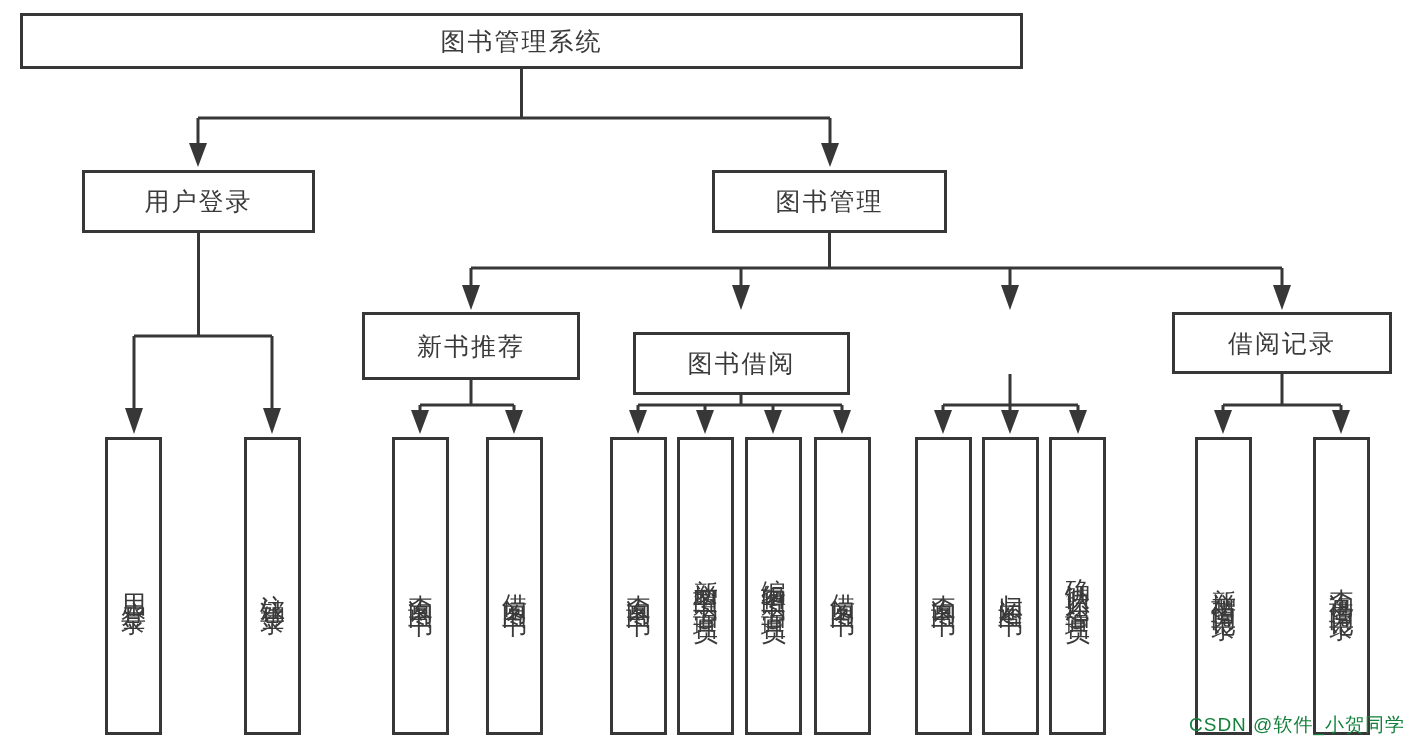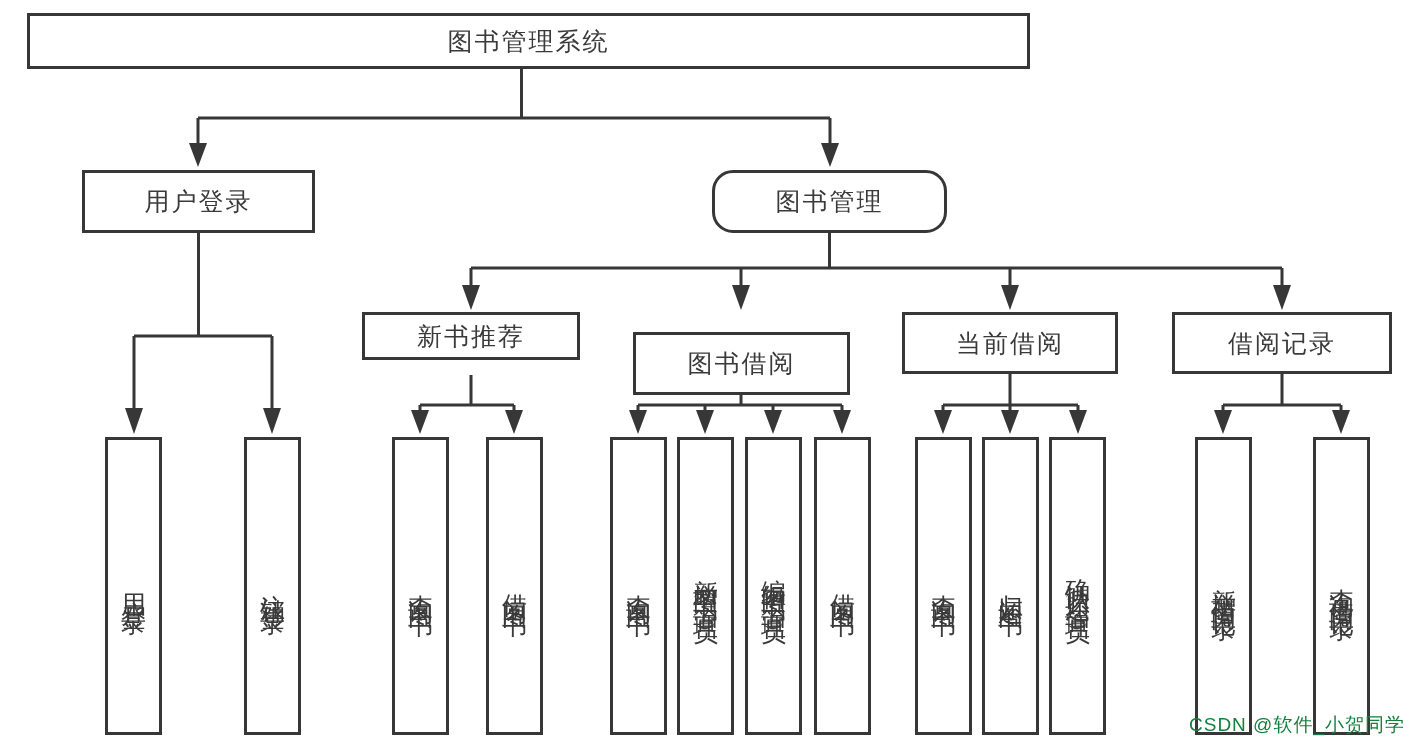--- a/index.html
+++ b/index.html
@@ -79,39 +79,36 @@
       <polygon points="764,410 782,410 773,434"></polygon>
       <polygon points="833,410 851,410 842,434"></polygon>
       <polygon points="934,410 952,410 943,434"></polygon>
       <polygon points="1001,410 1019,410 1010,434"></polygon>
       <polygon points="1069,410 1087,410 1078,434"></polygon>
       <polygon points="1214,410 1232,410 1223,434"></polygon>
       <polygon points="1332,410 1350,410 1341,434"></polygon>
     </g>
   </svg>
 
-  <div class="node" style="left:20px; top:13px; width:1003px; height:56px;margin-left:7px;">
+  <div class="node" style="left:20px; top:13px; width:1003px; height:56px;">
     <span>图书管理系统</span>
   </div>
 
   <div class="node" style="left:82px; top:170px; width:233px; height:63px;">
     <span>用户登录</span>
   </div>
-  <div class="node" style="left:712px; top:170px; width:235px; height:63px;border-radius:21px;">
+  <div class="node" style="left:712px; top:170px; width:235px; height:63px;">
     <span>图书管理</span>
   </div>
 
-  <div class="node" style="left:362px; top:312px; width:218px; height:48px;">
+  <div class="node" style="left:362px; top:312px; width:218px; height:68px;">
     <span>新书推荐</span>
   </div>
   <div class="node" style="left:633px; top:312px; width:217px; height:63px;margin-top:20px;">
     <span>图书借阅</span>
-  </div>
-  <div class="node" style="left:902px; top:312px; width:216px; height:62px;">
-    <span>当前借阅</span>
   </div>
   <div class="node" style="left:1172px; top:312px; width:220px; height:62px;">
     <span>借阅记录</span>
   </div>
 
   <div class="node leaf" style="left:105px;">
     <span class="vtext">用户登录</span>
   </div>
   <div class="node leaf" style="left:244px;">
     <span class="vtext">注销登录</span>

